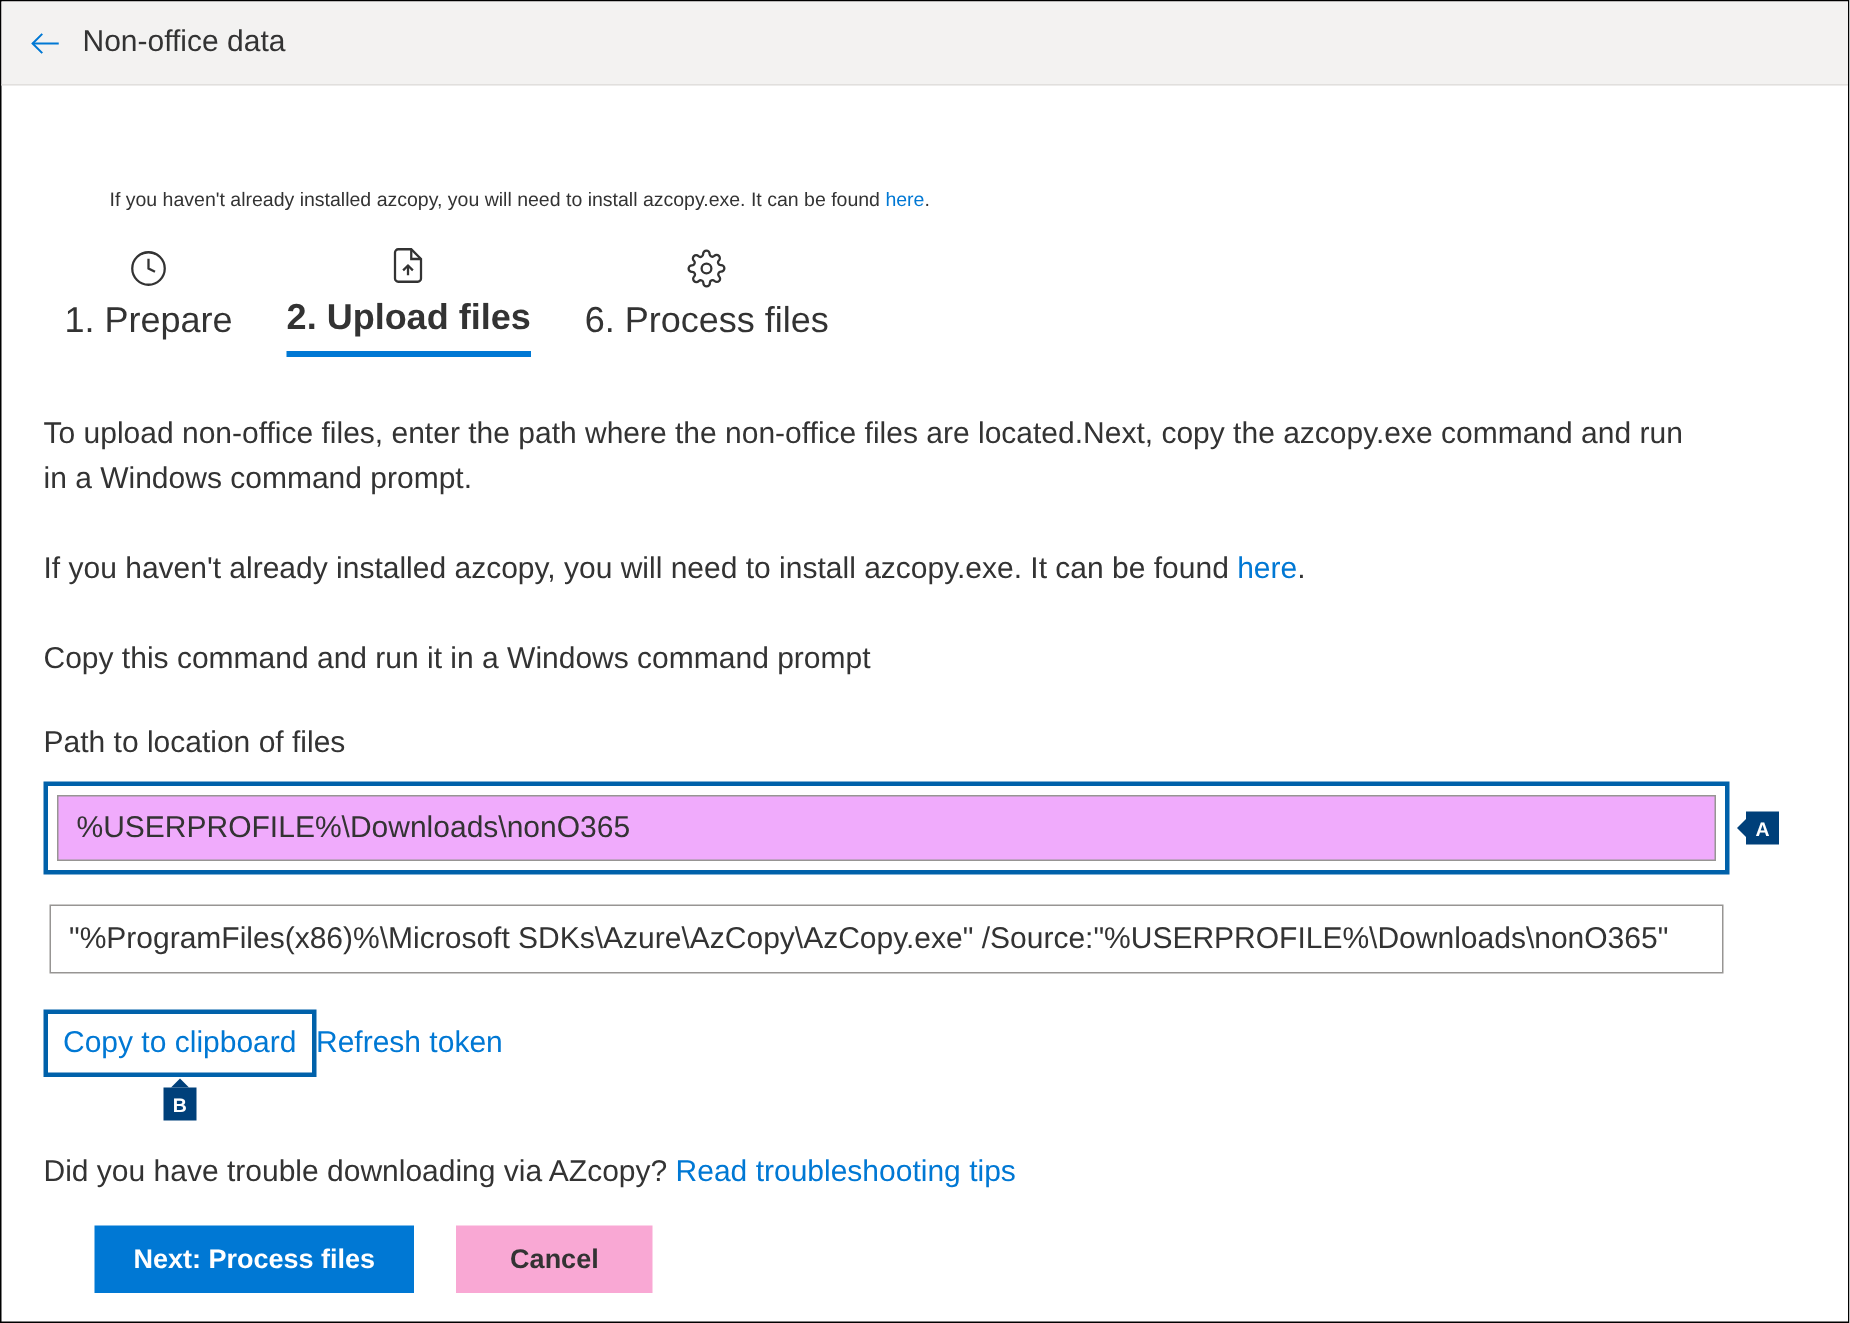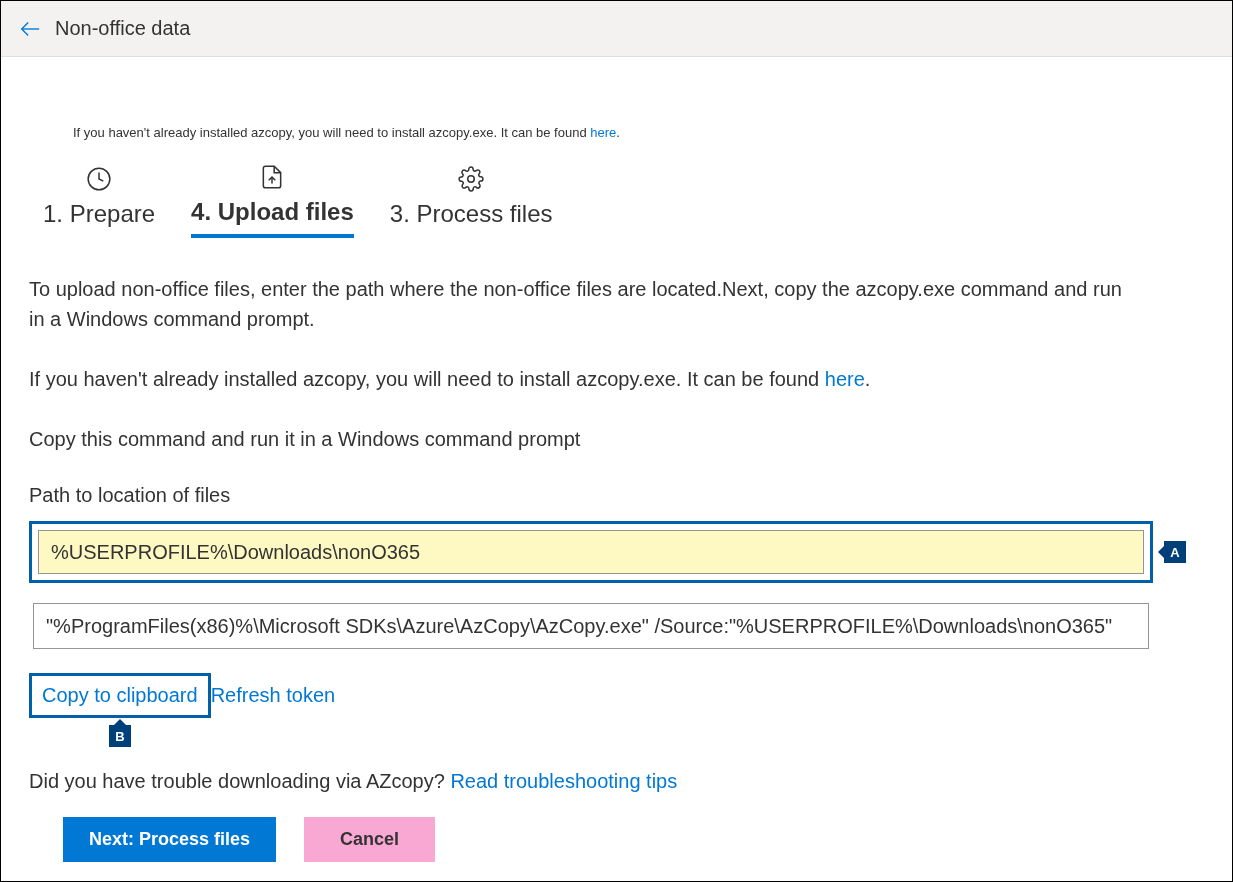--- a/index.html
+++ b/index.html
@@ -88,21 +88,21 @@
     width: 1124px;
   }
   .text-input {
     width: 100%;
     height: 44px;
     border: 1px solid #979593;
     padding: 0 12px;
     font-size: 20px;
     font-family: inherit;
     color: #333;
-    background: #fef9c3;
+    background: #f0abfc;
   }
   .readonly-box {
     width: 1116px;
     height: 46px;
     border: 1px solid #979593;
     padding: 0 12px;
     font-size: 20px;
     display: flex;
     align-items: center;
     color: #333;
@@ -232,28 +232,28 @@
           </svg>
         <span>1. Prepare</span>
       </div>
       <div class="tab active">
         <svg width="26" height="26" viewBox="0 0 24 24" fill="none" stroke="#333" stroke-width="1.4">
             <path d="M14 2H6a2 2 0 0 0-2 2v16a2 2 0 0 0 2 2h12a2 2 0 0 0 2-2V8z"></path>
             <polyline points="14,2 14,8 20,8"></polyline>
             <line x1="12" y1="18" x2="12" y2="12"></line>
             <polyline points="9,15 12,12 15,15"></polyline>
           </svg>
-        <span>4. Upload files</span>
+        <span>2. Upload files</span>
       </div>
       <div class="tab">
         <svg width="26" height="26" viewBox="0 0 24 24" fill="none" stroke="#333" stroke-width="1.4">
             <circle cx="12" cy="12" r="3"></circle>
             <path d="M19.4 15a1.65 1.65 0 0 0 .33 1.82l.06.06a2 2 0 1 1-2.83 2.83l-.06-.06a1.65 1.65 0 0 0-1.82-.33 1.65 1.65 0 0 0-1 1.51V21a2 2 0 1 1-4 0v-.09a1.65 1.65 0 0 0-1-1.51 1.65 1.65 0 0 0-1.82.33l-.06.06a2 2 0 1 1-2.83-2.83l.06-.06a1.65 1.65 0 0 0 .33-1.82 1.65 1.65 0 0 0-1.51-1H3a2 2 0 1 1 0-4h.09a1.65 1.65 0 0 0 1.51-1 1.65 1.65 0 0 0-.33-1.82l-.06-.06a2 2 0 1 1 2.83-2.83l.06.06a1.65 1.65 0 0 0 1.82.33h0a1.65 1.65 0 0 0 1-1.51V3a2 2 0 1 1 4 0v.09a1.65 1.65 0 0 0 1 1.51h0a1.65 1.65 0 0 0 1.82-.33l.06-.06a2 2 0 1 1 2.83 2.83l-.06.06a1.65 1.65 0 0 0-.33 1.82v0a1.65 1.65 0 0 0 1.51 1H21a2 2 0 1 1 0 4h-.09a1.65 1.65 0 0 0-1.51 1z"></path>
           </svg>
-        <span>3. Process files</span>
+        <span>6. Process files</span>
       </div>
     </div>
 
     <p class="body-text">To upload non-office files, enter the path where the non-office files are located.Next, copy the azcopy.exe command and run in a Windows command prompt.</p>
 
     <p class="body-text">
       <span>If you haven't already installed azcopy, you will need to install azcopy.exe. It can be found </span><a href="#">here</a><span>.</span>
     </p>
 
     <p class="body-text">Copy this command and run it in a Windows command prompt</p>

